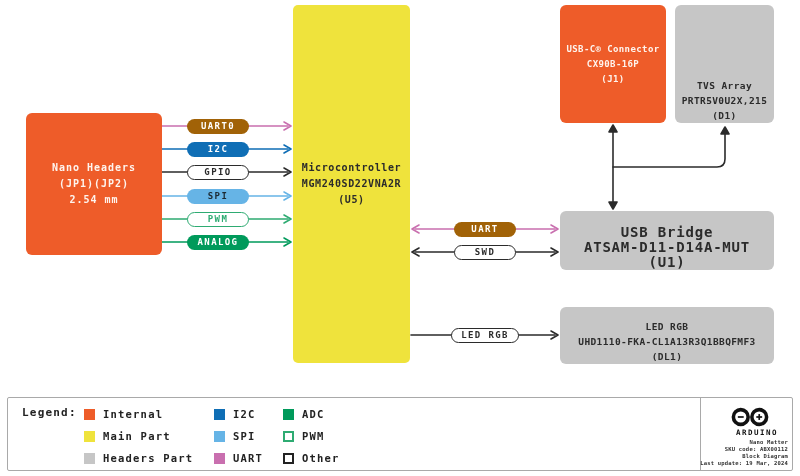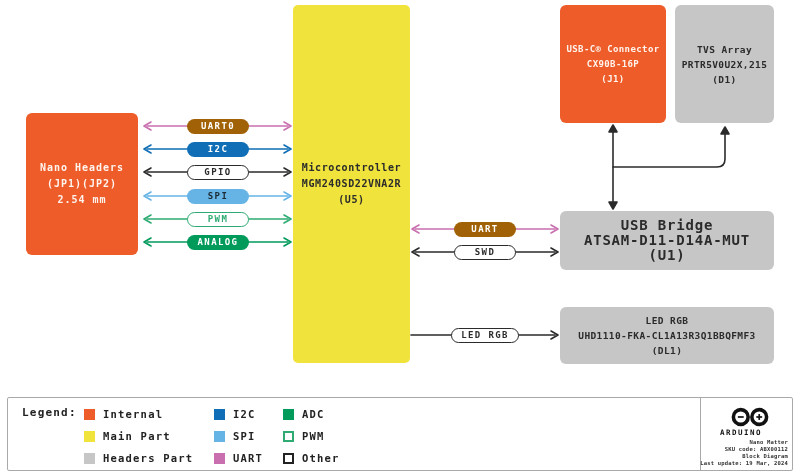--- a/index.html
+++ b/index.html
@@ -3,22 +3,22 @@
 <meta charset="utf-8">
 <style>
   html,body{margin:0;padding:0;background:#fff;}
   #canvas{position:relative;width:800px;height:476px;background:#fff;overflow:hidden;
           font-family:"DejaVu Sans Mono","Liberation Mono",monospace;}
   .block{position:absolute;display:flex;flex-direction:column;justify-content:center;
          align-items:center;text-align:center;font-weight:bold;border-radius:6px;}
   .block .ln{display:block;}
   .orange{background:#EE5C29;color:#FEF4EE;}
   .yellow{background:#EFE33C;color:#2B2B2B;}
-  .gray{background:#C6C6C6;color:#2B2B2B;}
-  .blk-nano{left:26px;top:113px;width:112px;height:142px;font-size:10px;line-height:16px;letter-spacing:1px;}
+  .gray{background:#C6C6C6;color:#2B2B2B;justify-content:flex-end;}
+  .blk-nano{left:26px;top:113px;width:136px;height:142px;font-size:10px;line-height:16px;letter-spacing:1px;}
   .blk-micro{left:293px;top:5px;width:117px;height:358px;font-size:10px;line-height:16px;letter-spacing:0.6px;border-radius:5px;}
   .blk-usbc{left:560px;top:5px;width:106px;height:118px;font-size:9px;line-height:15px;letter-spacing:0.4px;}
   .blk-tvs{left:675px;top:5px;width:99px;height:118px;font-size:9.5px;line-height:15px;letter-spacing:0.4px;}
   .blk-bridge{left:560px;top:211px;width:214px;height:59px;font-size:14px;line-height:15px;letter-spacing:0.8px;}
   .blk-led{left:560px;top:307px;width:214px;height:57px;font-size:9.5px;line-height:15px;letter-spacing:0.4px;}
   svg.wires{position:absolute;left:0;top:0;}
   .pill{position:absolute;width:62px;height:15px;border-radius:9px;display:flex;align-items:center;
         justify-content:center;font-size:9px;font-weight:bold;letter-spacing:1.4px;box-sizing:border-box;}
   .p-uart{background:#a16207;color:#fff;}
   .p-i2c{background:#0F6EB5;color:#fff;}
@@ -39,21 +39,21 @@
   .sw-spi{background:#66B4E6;}
   .sw-uart{background:#C96FAF;}
   .sw-adc{background:#009A5B;}
   .sw-pwm{background:#fff;border:2px solid #2EAB72;}
   .sw-other{background:#fff;border:2px solid #222;}
   .li span{font-size:10.5px;font-weight:bold;letter-spacing:1.2px;color:#222;white-space:nowrap;}
   .divider{position:absolute;left:700px;top:397px;height:73px;border-left:1px solid #A9A9A9;}
   .brandbox{position:absolute;left:701px;top:398px;width:91px;height:71px;display:flex;
             flex-direction:column;align-items:flex-end;padding-right:4px;box-sizing:border-box;}
   .logo{margin:9px 18px 0 0;align-self:flex-end;}
-  .brandname{font-size:7.5px;font-weight:bold;letter-spacing:1.5px;color:#111;margin:1px 26px 2px 0;align-self:flex-end;}
+  .brandname{font-size:7.5px;font-weight:bold;letter-spacing:1.5px;color:#111;margin:1px 10px 2px 0;align-self:flex-end;}
   .tinyline{font-size:5.5px;line-height:7px;font-weight:600;letter-spacing:0.2px;color:#333;text-align:right;white-space:nowrap;}
 </style>
 </head>
 <body>
 
 <div id="canvas">
 
   <svg class="wires" width="800" height="476" viewBox="0 0 800 476">
     <g stroke-width="1.6" fill="none" stroke-linecap="round" stroke-linejoin="round">
 

